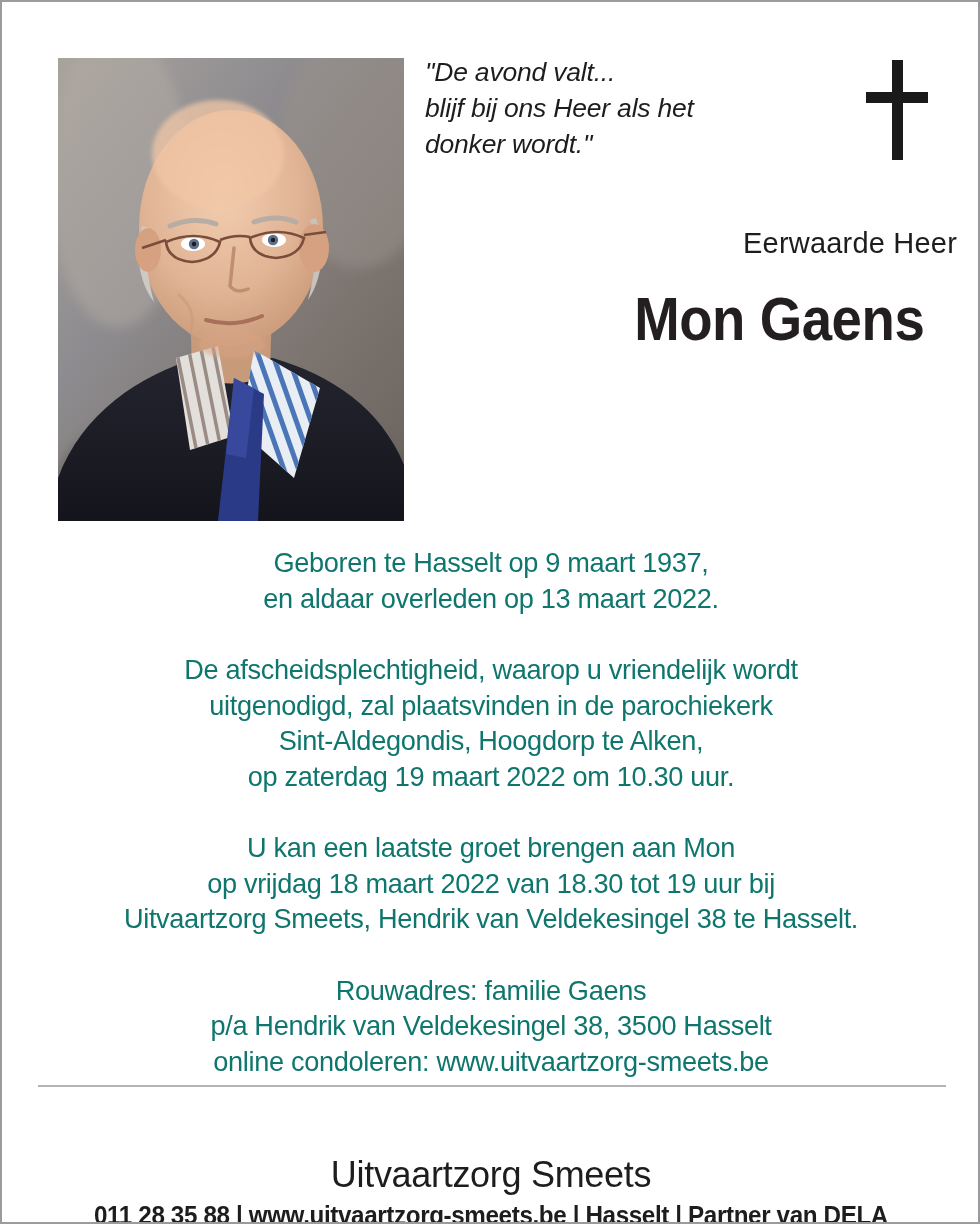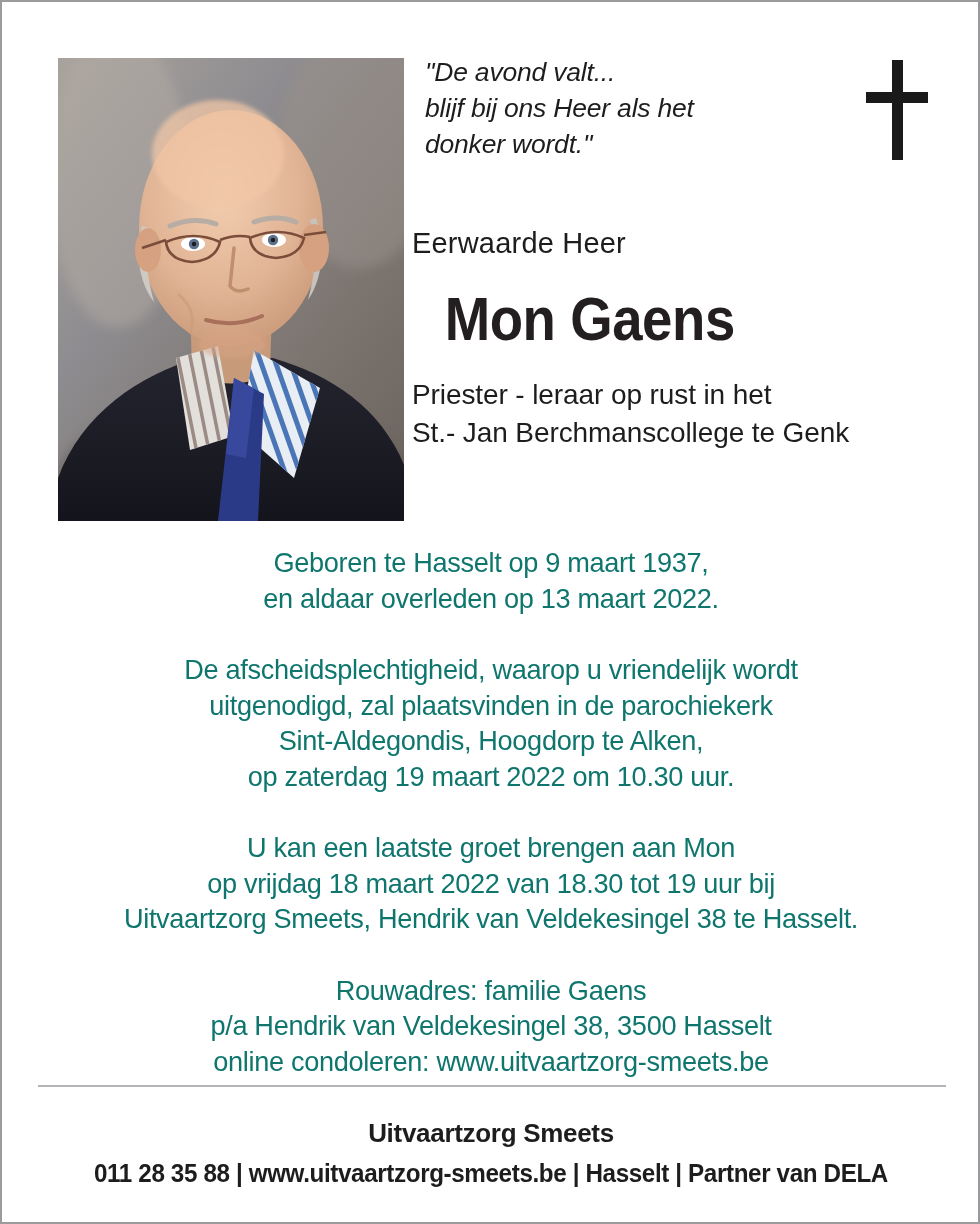--- a/index.html
+++ b/index.html
@@ -69,21 +69,21 @@
     color: #1d1d1d;
     letter-spacing: -0.2px;
   }
 
   
   .headerblock {
     position: absolute;
     left: 410px;
     top: 222px;
     width: 545px;
-    text-align: left;
+    text-align: right;
     color: #1d1d1d;
   }
   .honorific {
     font-size: 29px;
     line-height: 38px;
     letter-spacing: 0.2px;
   }
   .fullname {
     margin-top: 22px;
     font-size: 62px;
@@ -128,24 +128,25 @@
   }
   .footer {
     position: absolute;
     left: 20px;
     top: 1112px;
     width: 938px;
     text-align: center;
     color: #1d1d1d;
   }
   .footer-brand {
-    font-size: 26px;
+    font-size: 36px;
     line-height: 38px;
-    font-weight: bold;
+    font-weight: normal;
     letter-spacing: -0.3px;
+    margin-top: 42px;
   }
   .footer-contact {
     margin-top: 4px;
     font-size: 25.5px;
     line-height: 34px;
     font-weight: bold;
     letter-spacing: -0.4px;
     transform: scaleX(0.95);
   }
 </style>
@@ -265,22 +266,20 @@
     <div class="bar-h"></div>
   </div>
 
   <div class="quote" style="white-space: pre-line;">"De avond valt...
 blijf bij ons Heer als het
 donker wordt."</div>
 
   <div class="headerblock">
     <div class="honorific">Eerwaarde Heer</div>
     <div class="fullname">Mon Gaens</div>
-    <div class="role" style="white-space: pre-line;">Priester - leraar op rust in het
-St.- Jan Berchmanscollege te Genk</div>
   </div>
 
   <div class="body">
     <div class="para" style="white-space: pre-line;">Geboren te Hasselt op 9 maart 1937,
 en aldaar overleden op 13 maart 2022.</div>
     <div class="para" style="white-space: pre-line;">De afscheidsplechtigheid, waarop u vriendelijk wordt
 uitgenodigd, zal plaatsvinden in de parochiekerk
 Sint-Aldegondis, Hoogdorp te Alken,
 op zaterdag 19 maart 2022 om 10.30 uur.</div>
     <div class="para" style="white-space: pre-line;">U kan een laatste groet brengen aan Mon

